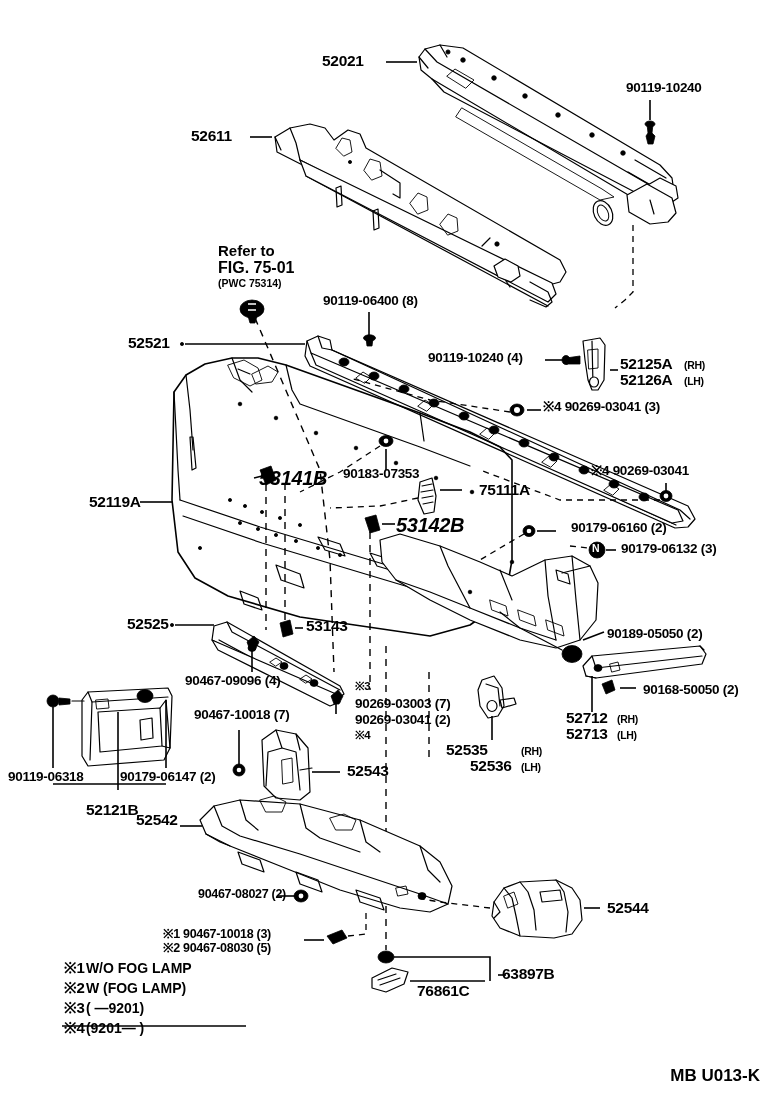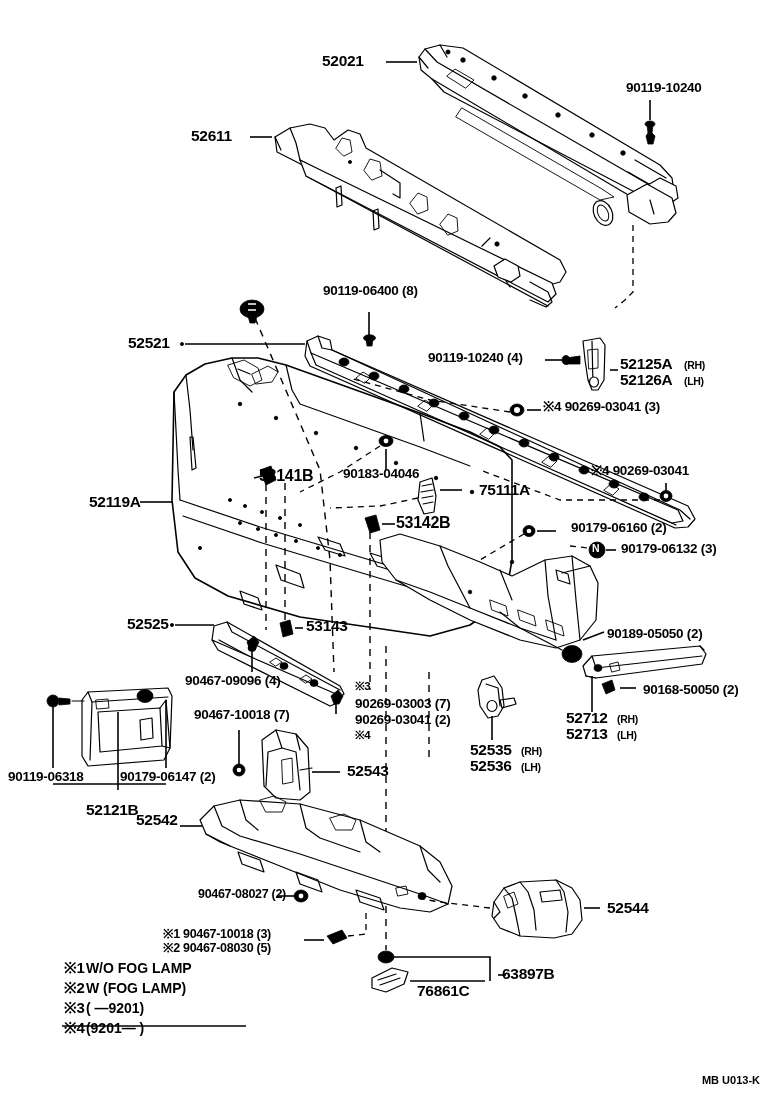--- a/index.html
+++ b/index.html
@@ -2,31 +2,31 @@
 <html><head>
 <meta charset="utf-8">
 <style>
   html,body{margin:0;padding:0;background:#ffffff;}
   body{width:776px;height:1100px;overflow:hidden;font-family:"Liberation Sans",sans-serif;}
   #sheet{position:relative;width:776px;height:1100px;background:#fff;}
   svg#art{position:absolute;left:0;top:0;width:776px;height:1100px;}
   .lbl{position:absolute;font-family:"Liberation Sans",sans-serif;font-weight:bold;color:#000;
        white-space:pre;letter-spacing:-0.3px;line-height:1.05;}
   .s16{font-size:15.5px;}
-  .s15{font-size:16px;}
+  .s15{font-size:20px;font-style:italic;}
   .s14{font-size:13.5px;}
   .s13{font-size:12.5px;}
   .s12{font-size:11.5px;}
   .s11{font-size:10.5px;}
   .sub{font-size:10.5px;}
   .legend{position:absolute;left:64px;top:957px;}
   .legend .row{display:flex;align-items:baseline;}
   .legend .mk{font-size:15px;font-weight:bold;}
   .legend .tx{font-size:14px;font-weight:bold;margin-left:1px;}
-  .corner{position:absolute;right:16px;bottom:14px;font-size:11px;font-weight:bold;letter-spacing:0px;}
+  .corner{position:absolute;right:16px;bottom:14px;font-size:17px;font-weight:bold;letter-spacing:0px;}
   .refbox{position:absolute;left:218px;top:242px;}
   .refbox .l1{font-size:15px;font-weight:bold;}
   .refbox .l2{font-size:16px;font-weight:bold;}
   .refbox .l3{font-size:10.5px;font-weight:bold;}
 </style>
 </head>
 <body>
 
 <div id="sheet">
 
@@ -422,35 +422,40 @@
   <path class="lead" d="M498 975 L506 975"></path>
 
   <path class="lead" d="M62 1026 L246 1026"></path>
 
 </svg>
 
 <div class="lbl s16" style="left:322px;top:53px;">52021</div>
 <div class="lbl s14" style="left:607px;top:81px;margin-left:19px;">90119-10240</div>
 <div class="lbl s16" style="left:191px;top:128px;">52611</div>
 
-
-<div class="lbl s14" style="left:323px;top:284px;">90119-06400 (8)</div>
+<div class="refbox">
+  <div class="l1">Refer to</div>
+  <div class="l2">FIG. 75-01</div>
+  <div class="l3">(PWC 75314)</div>
+</div>
+
+<div class="lbl s14" style="left:323px;top:294px;">90119-06400 (8)</div>
 <div class="lbl s16" style="left:128px;top:335px;">52521</div>
 <div class="lbl s14" style="left:428px;top:351px;">90119-10240 (4)</div>
 
 <div class="lbl s16" style="left:620px;top:356px;">52125A</div>
 <div class="lbl sub" style="left:684px;top:360px;">(RH)</div>
 <div class="lbl s16" style="left:620px;top:372px;">52126A</div>
 <div class="lbl sub" style="left:684px;top:376px;">(LH)</div>
 
 <div class="lbl s14" style="left:543px;top:400px;">※4 90269-03041 (3)</div>
 <div class="lbl s14" style="left:591px;top:464px;">※4 90269-03041</div>
 
 <div class="lbl s15" style="left:259px;top:468px;">53141B</div>
-<div class="lbl s14" style="left:343px;top:467px;">90183-04046</div>
+<div class="lbl s14" style="left:343px;top:467px;">90183-07353</div>
 <div class="lbl s16" style="left:479px;top:482px;">75111A</div>
 
 <div class="lbl s16" style="left:89px;top:494px;">52119A</div>
 <div class="lbl s15" style="left:396px;top:515px;">53142B</div>
 
 <div class="lbl s14" style="left:571px;top:521px;">90179-06160 (2)</div>
 <div class="lbl s14" style="left:621px;top:542px;">90179-06132 (3)</div>
 <div class="lbl s11" style="left:592px;top:543px;color:#fff;">N</div>
 
 <div class="lbl s16" style="left:127px;top:616px;">52525</div>
@@ -463,21 +468,21 @@
 <div class="lbl s12" style="left:355px;top:729px;">※4</div>
 
 <div class="lbl s14" style="left:607px;top:627px;">90189-05050 (2)</div>
 <div class="lbl s14" style="left:643px;top:683px;">90168-50050 (2)</div>
 
 <div class="lbl s16" style="left:566px;top:710px;">52712</div>
 <div class="lbl sub" style="left:617px;top:714px;">(RH)</div>
 <div class="lbl s16" style="left:566px;top:726px;">52713</div>
 <div class="lbl sub" style="left:617px;top:730px;">(LH)</div>
 
-<div class="lbl s16" style="left:470px;top:742px;">52535</div>
+<div class="lbl s16" style="left:446px;top:742px;">52535</div>
 <div class="lbl sub" style="left:521px;top:746px;">(RH)</div>
 <div class="lbl s16" style="left:470px;top:758px;">52536</div>
 <div class="lbl sub" style="left:521px;top:762px;">(LH)</div>
 
 <div class="lbl s14" style="left:194px;top:708px;">90467-10018 (7)</div>
 
 <div class="lbl s14" style="left:8px;top:770px;">90119-06318</div>
 <div class="lbl s14" style="left:120px;top:770px;">90179-06147 (2)</div>
 <div class="lbl s16" style="left:86px;top:802px;">52121B</div>
 

